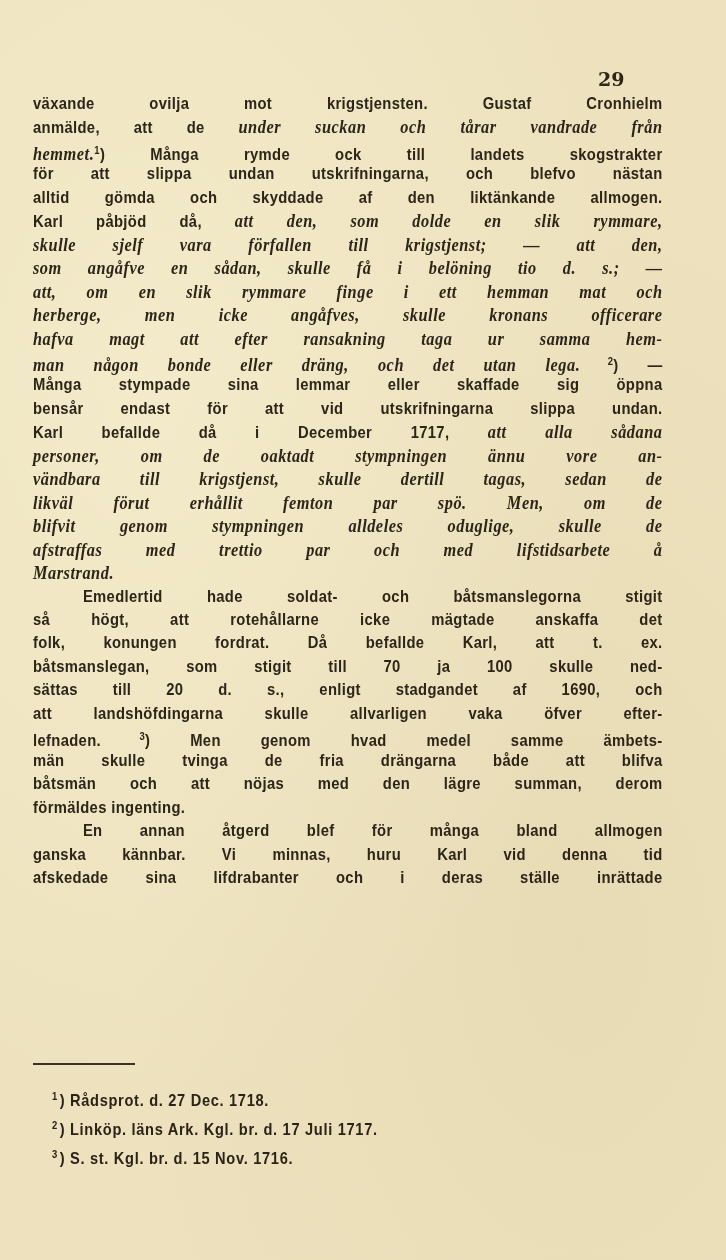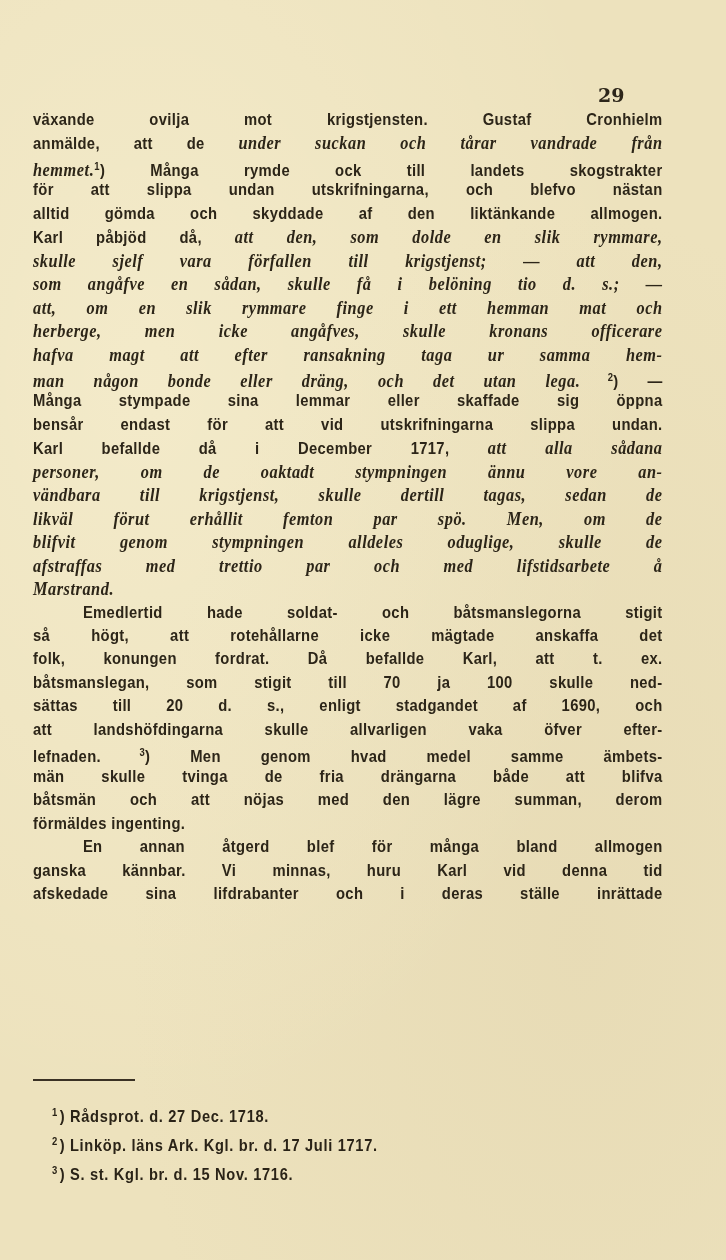--- a/index.html
+++ b/index.html
@@ -12,21 +12,21 @@
     background: #ede2bd;
     background-image:
       radial-gradient(ellipse at 20% 30%, rgba(255,250,225,0.35), rgba(0,0,0,0) 60%),
       radial-gradient(ellipse at 80% 75%, rgba(215,200,160,0.25), rgba(0,0,0,0) 55%);
     position: relative;
     overflow: hidden;
     color: #2a2419;
   }
   .page {
     position: absolute;
-    left: 0; top: 16px;
+    left: 0; top: 0;
     width: 726px; height: 1228px;
   }
   .page-number {
     position: absolute;
     left: 598px;
     top: 68px;
     width: 30px;
     font-family: "DejaVu Serif", serif;
     font-weight: bold;
     font-size: 19px;

